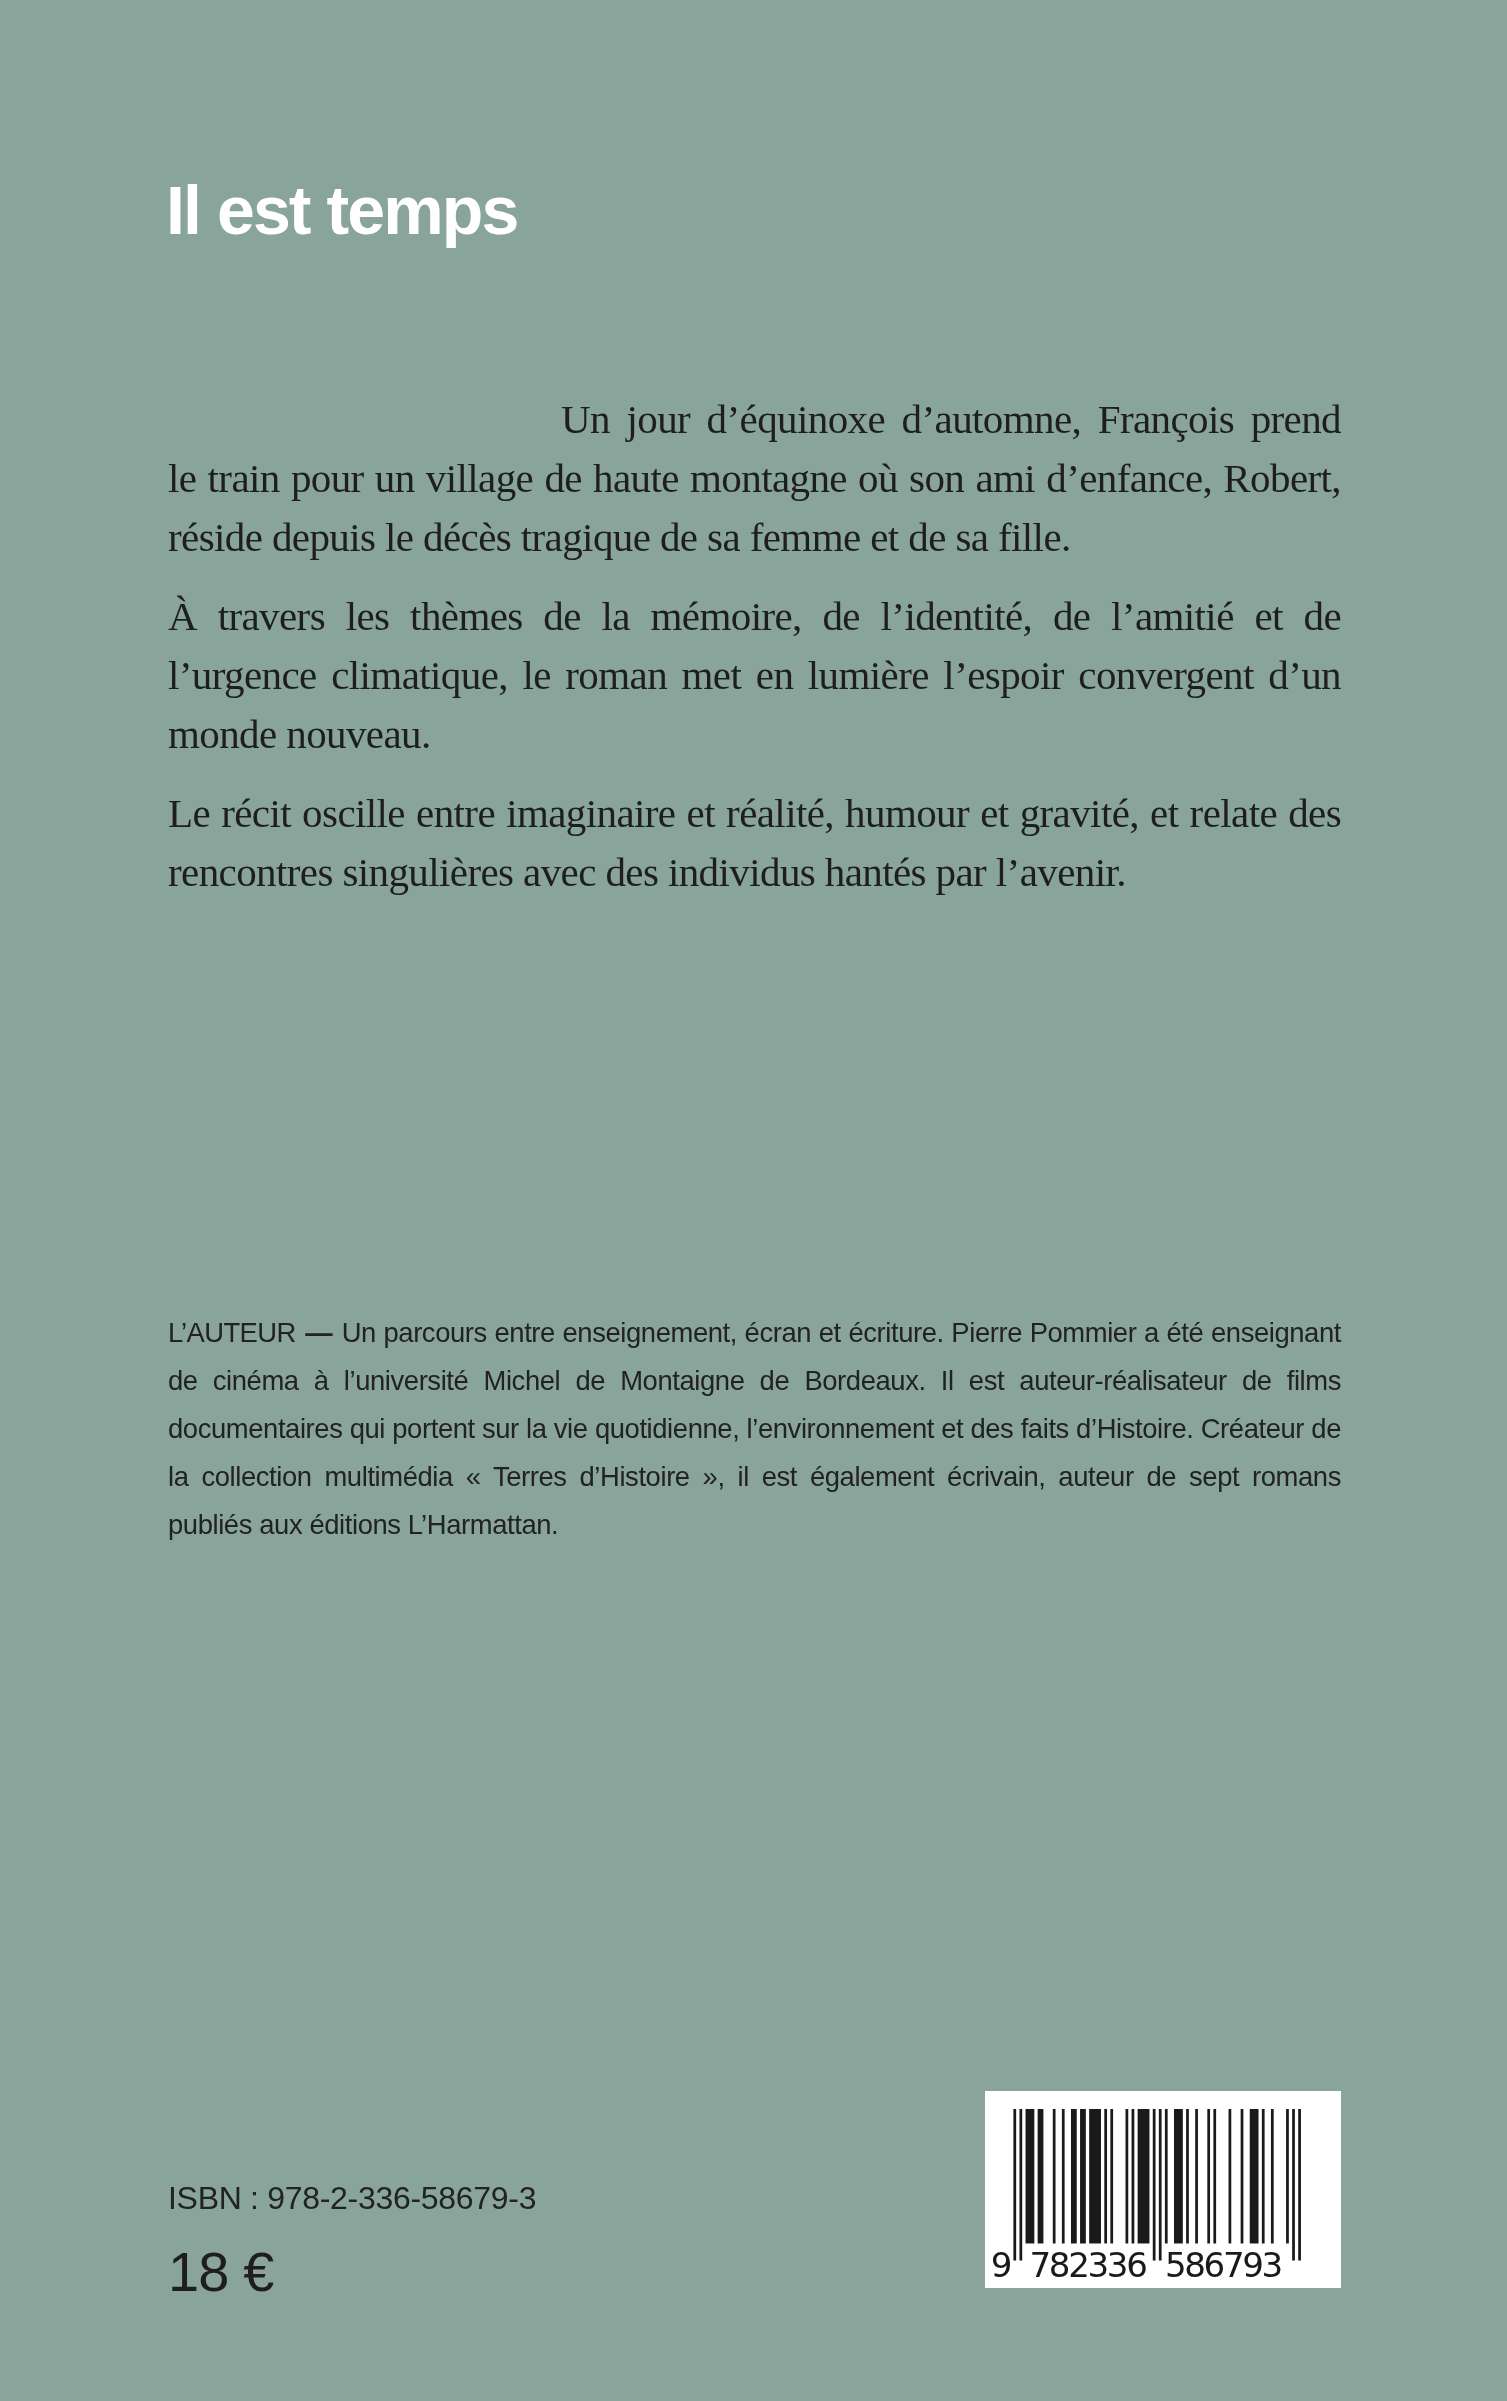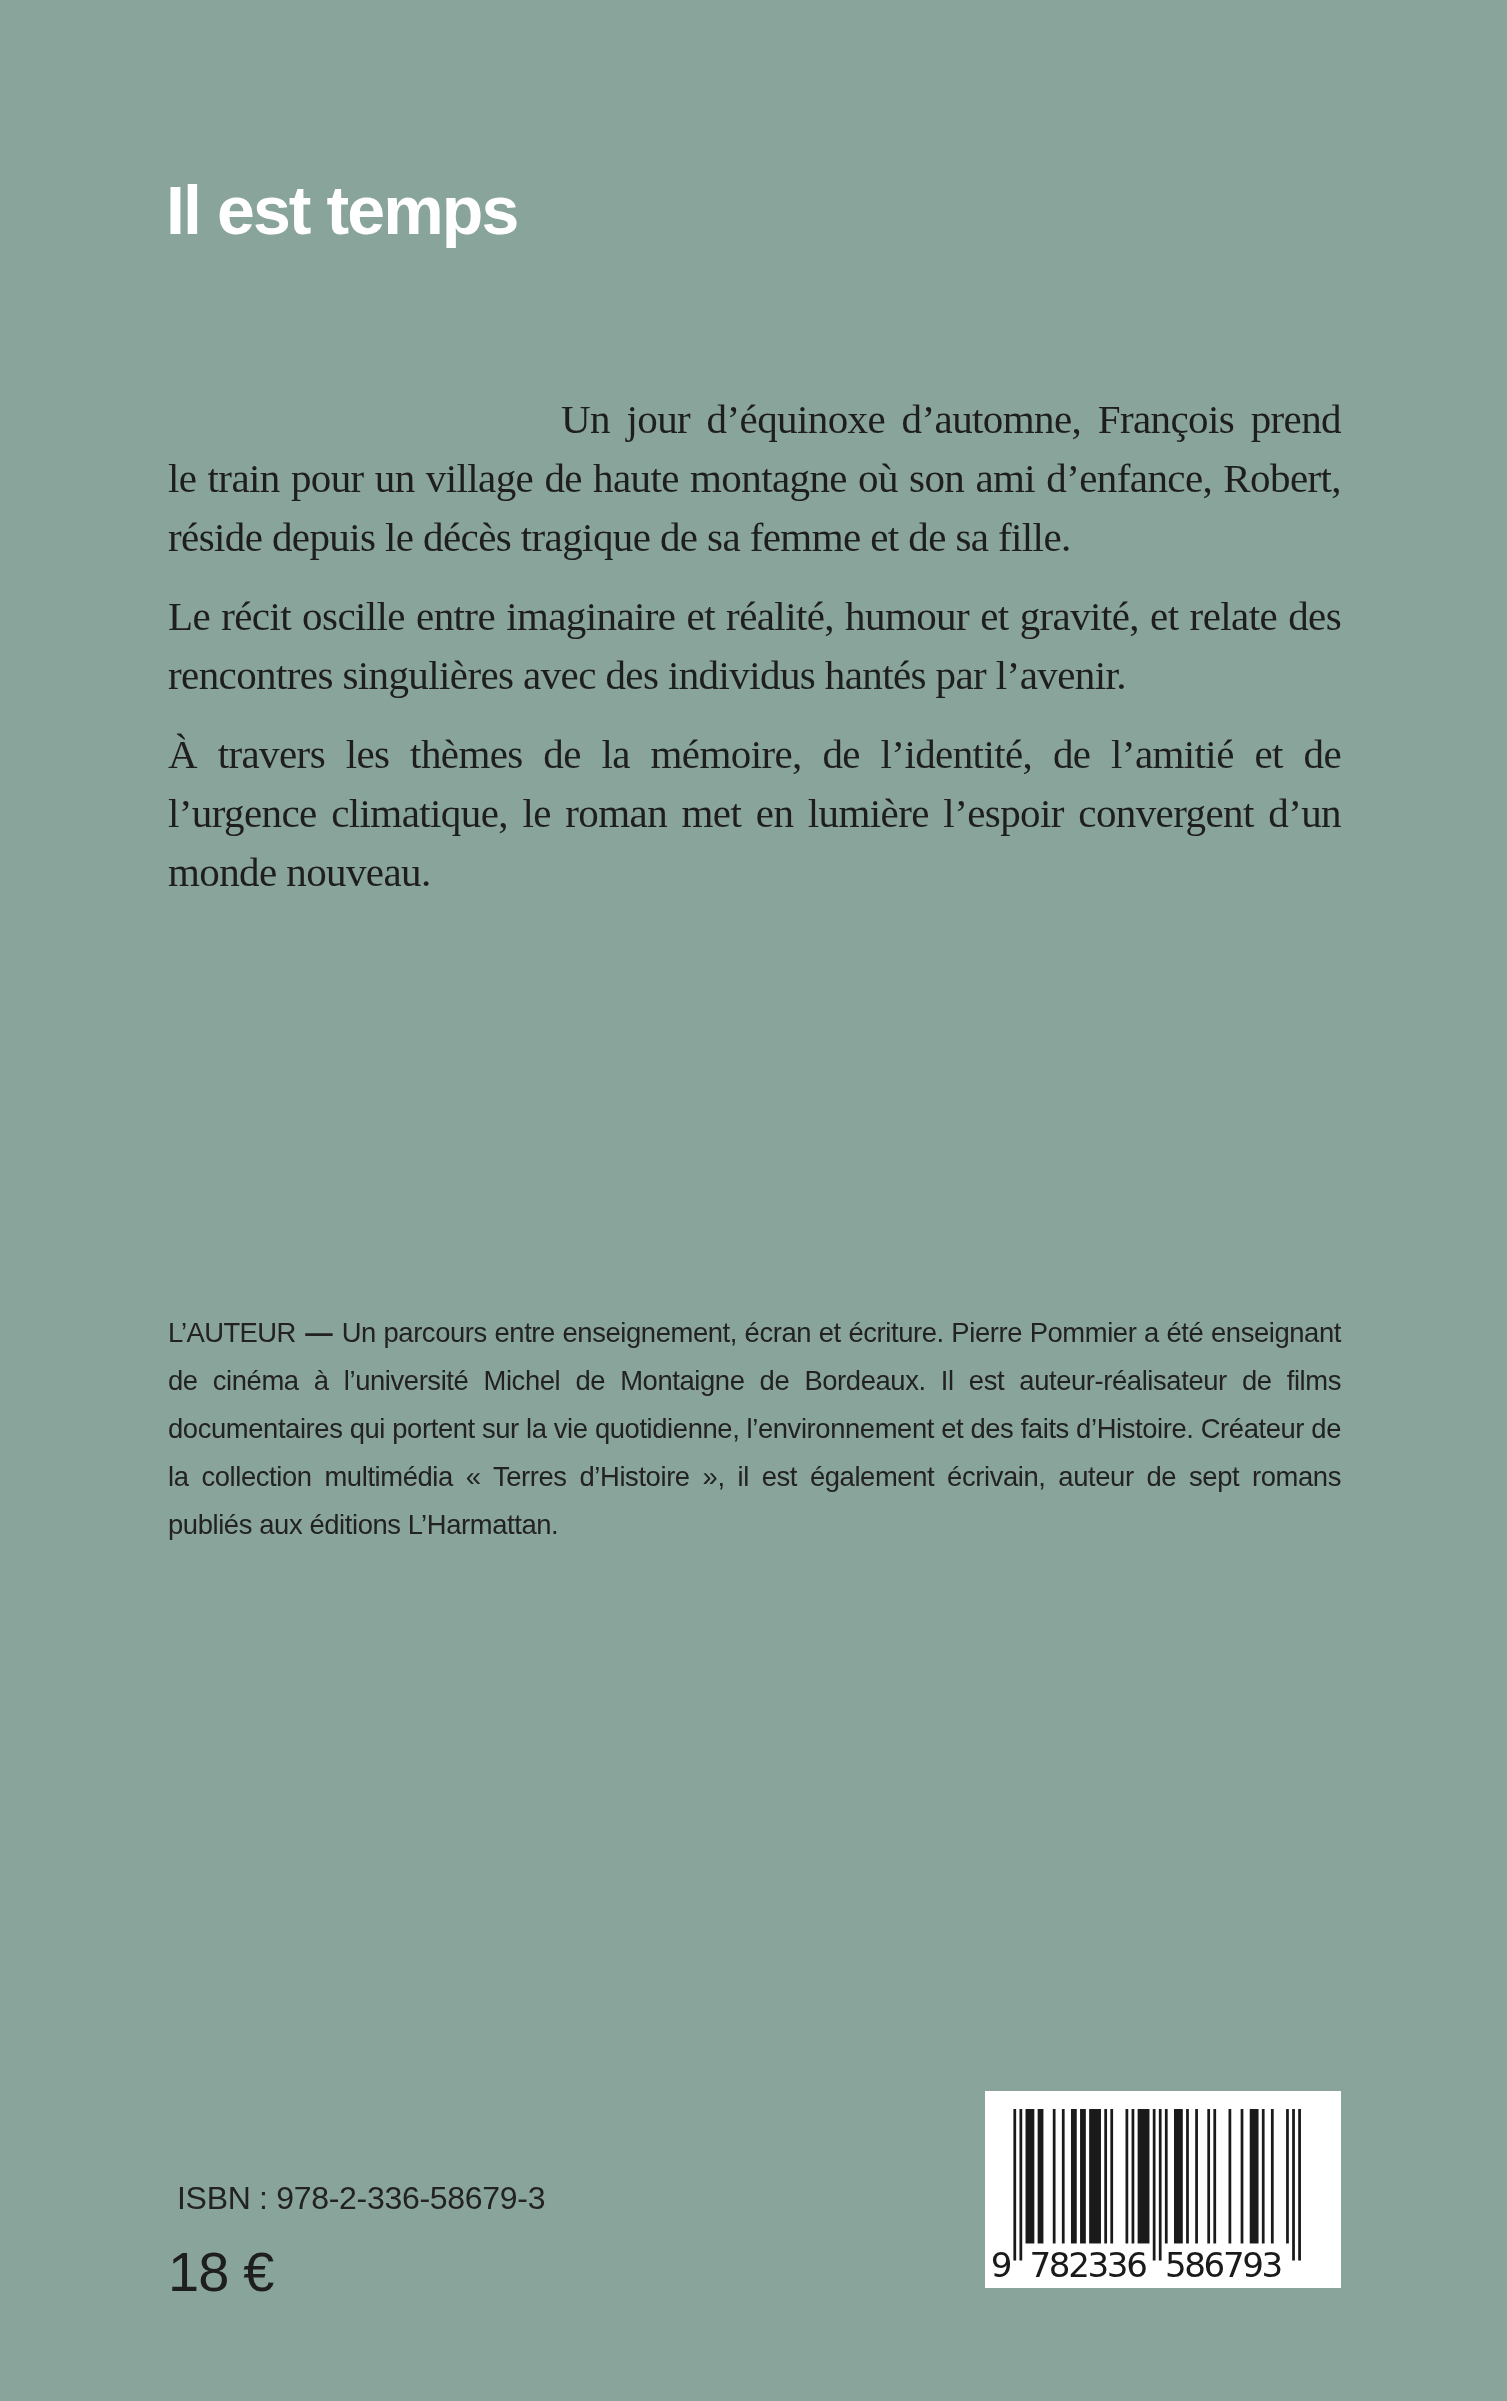--- a/index.html
+++ b/index.html
@@ -68,21 +68,21 @@
     .author .label {
       font-weight: 400;
       letter-spacing: -0.6px;
     }
     .author .dash {
       font-weight: 700;
       padding: 0 1.9px;
     }
     .isbn {
       position: absolute;
-      left: 177px;
+      left: 168px;
       top: 2177px;
       font-family: "Liberation Sans", sans-serif;
       font-size: 32px;
       line-height: 42px;
       color: #222222;
       white-space: nowrap;
       letter-spacing: -0.3px;
     }
     .price {
       position: absolute;
@@ -125,22 +125,22 @@
   </style>
 </head>
 <body>
 
 <div class="cover">
 
   <h1 class="title">Il est temps</h1>
 
   <div class="blurb">
     <p class="first">Un jour d’équinoxe d’automne, François prend le train pour un village de haute montagne où son ami d’enfance, Robert, réside depuis le décès tragique de sa femme et de sa fille.</p>
+    <p>À travers les thèmes de la mémoire, de l’identité, de l’amitié et de l’urgence climatique, le roman met en lumière l’espoir convergent d’un monde nouveau.</p>
     <p>Le récit oscille entre imaginaire et réalité, humour et gravité, et relate des rencontres singulières avec des individus hantés par l’avenir.</p>
-    <p>À travers les thèmes de la mémoire, de l’identité, de l’amitié et de l’urgence climatique, le roman met en lumière l’espoir convergent d’un monde nouveau.</p>
   </div>
 
   <div class="author">
     <p><span class="label">L’AUTEUR</span> <span class="dash">—</span> <span>Un parcours entre enseignement, écran et écriture. Pierre Pommier a été enseignant de cinéma à l’université Michel de Montaigne de Bordeaux. Il est auteur-réalisateur de films documentaires qui portent sur la vie quotidienne, l’environnement et des faits d’Histoire. Créateur de la collection multimédia « Terres d’Histoire », il est également écrivain, auteur de sept romans publiés aux éditions L’Harmattan.</span></p>
   </div>
 
   <div class="isbn">ISBN : 978-2-336-58679-3</div>
   <div class="price">18 €</div>
 
   <div class="barcode-box">

